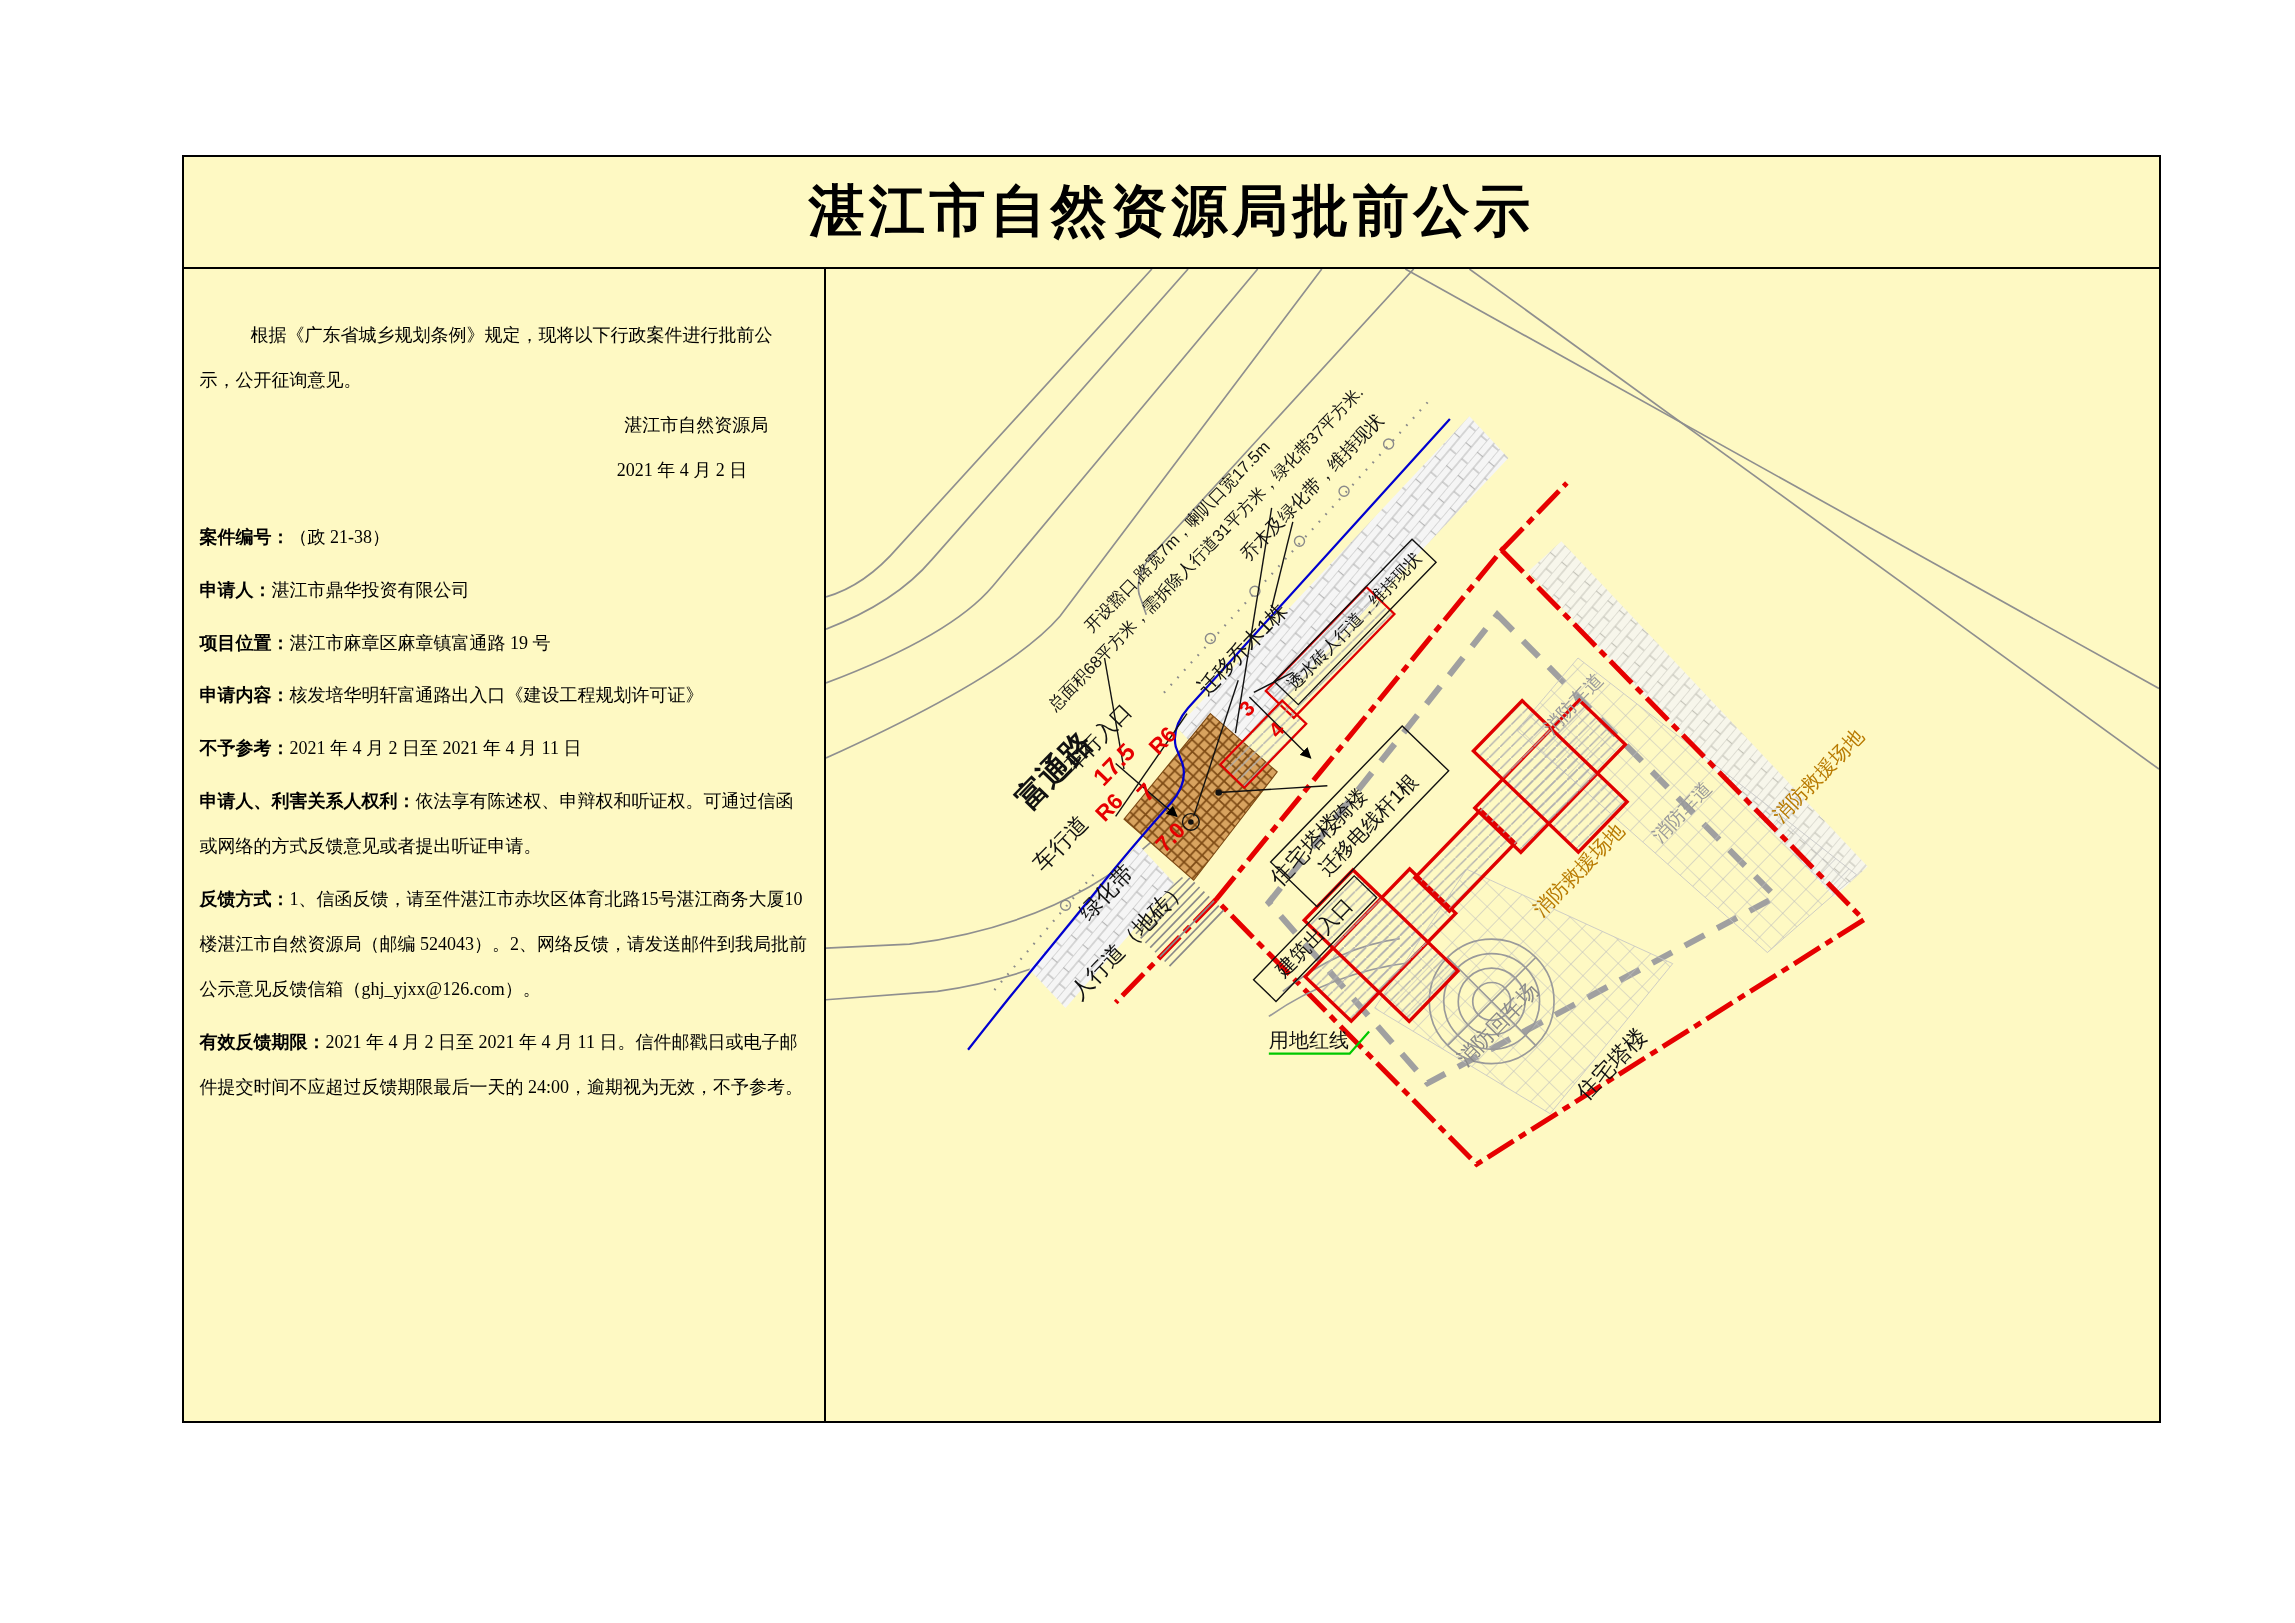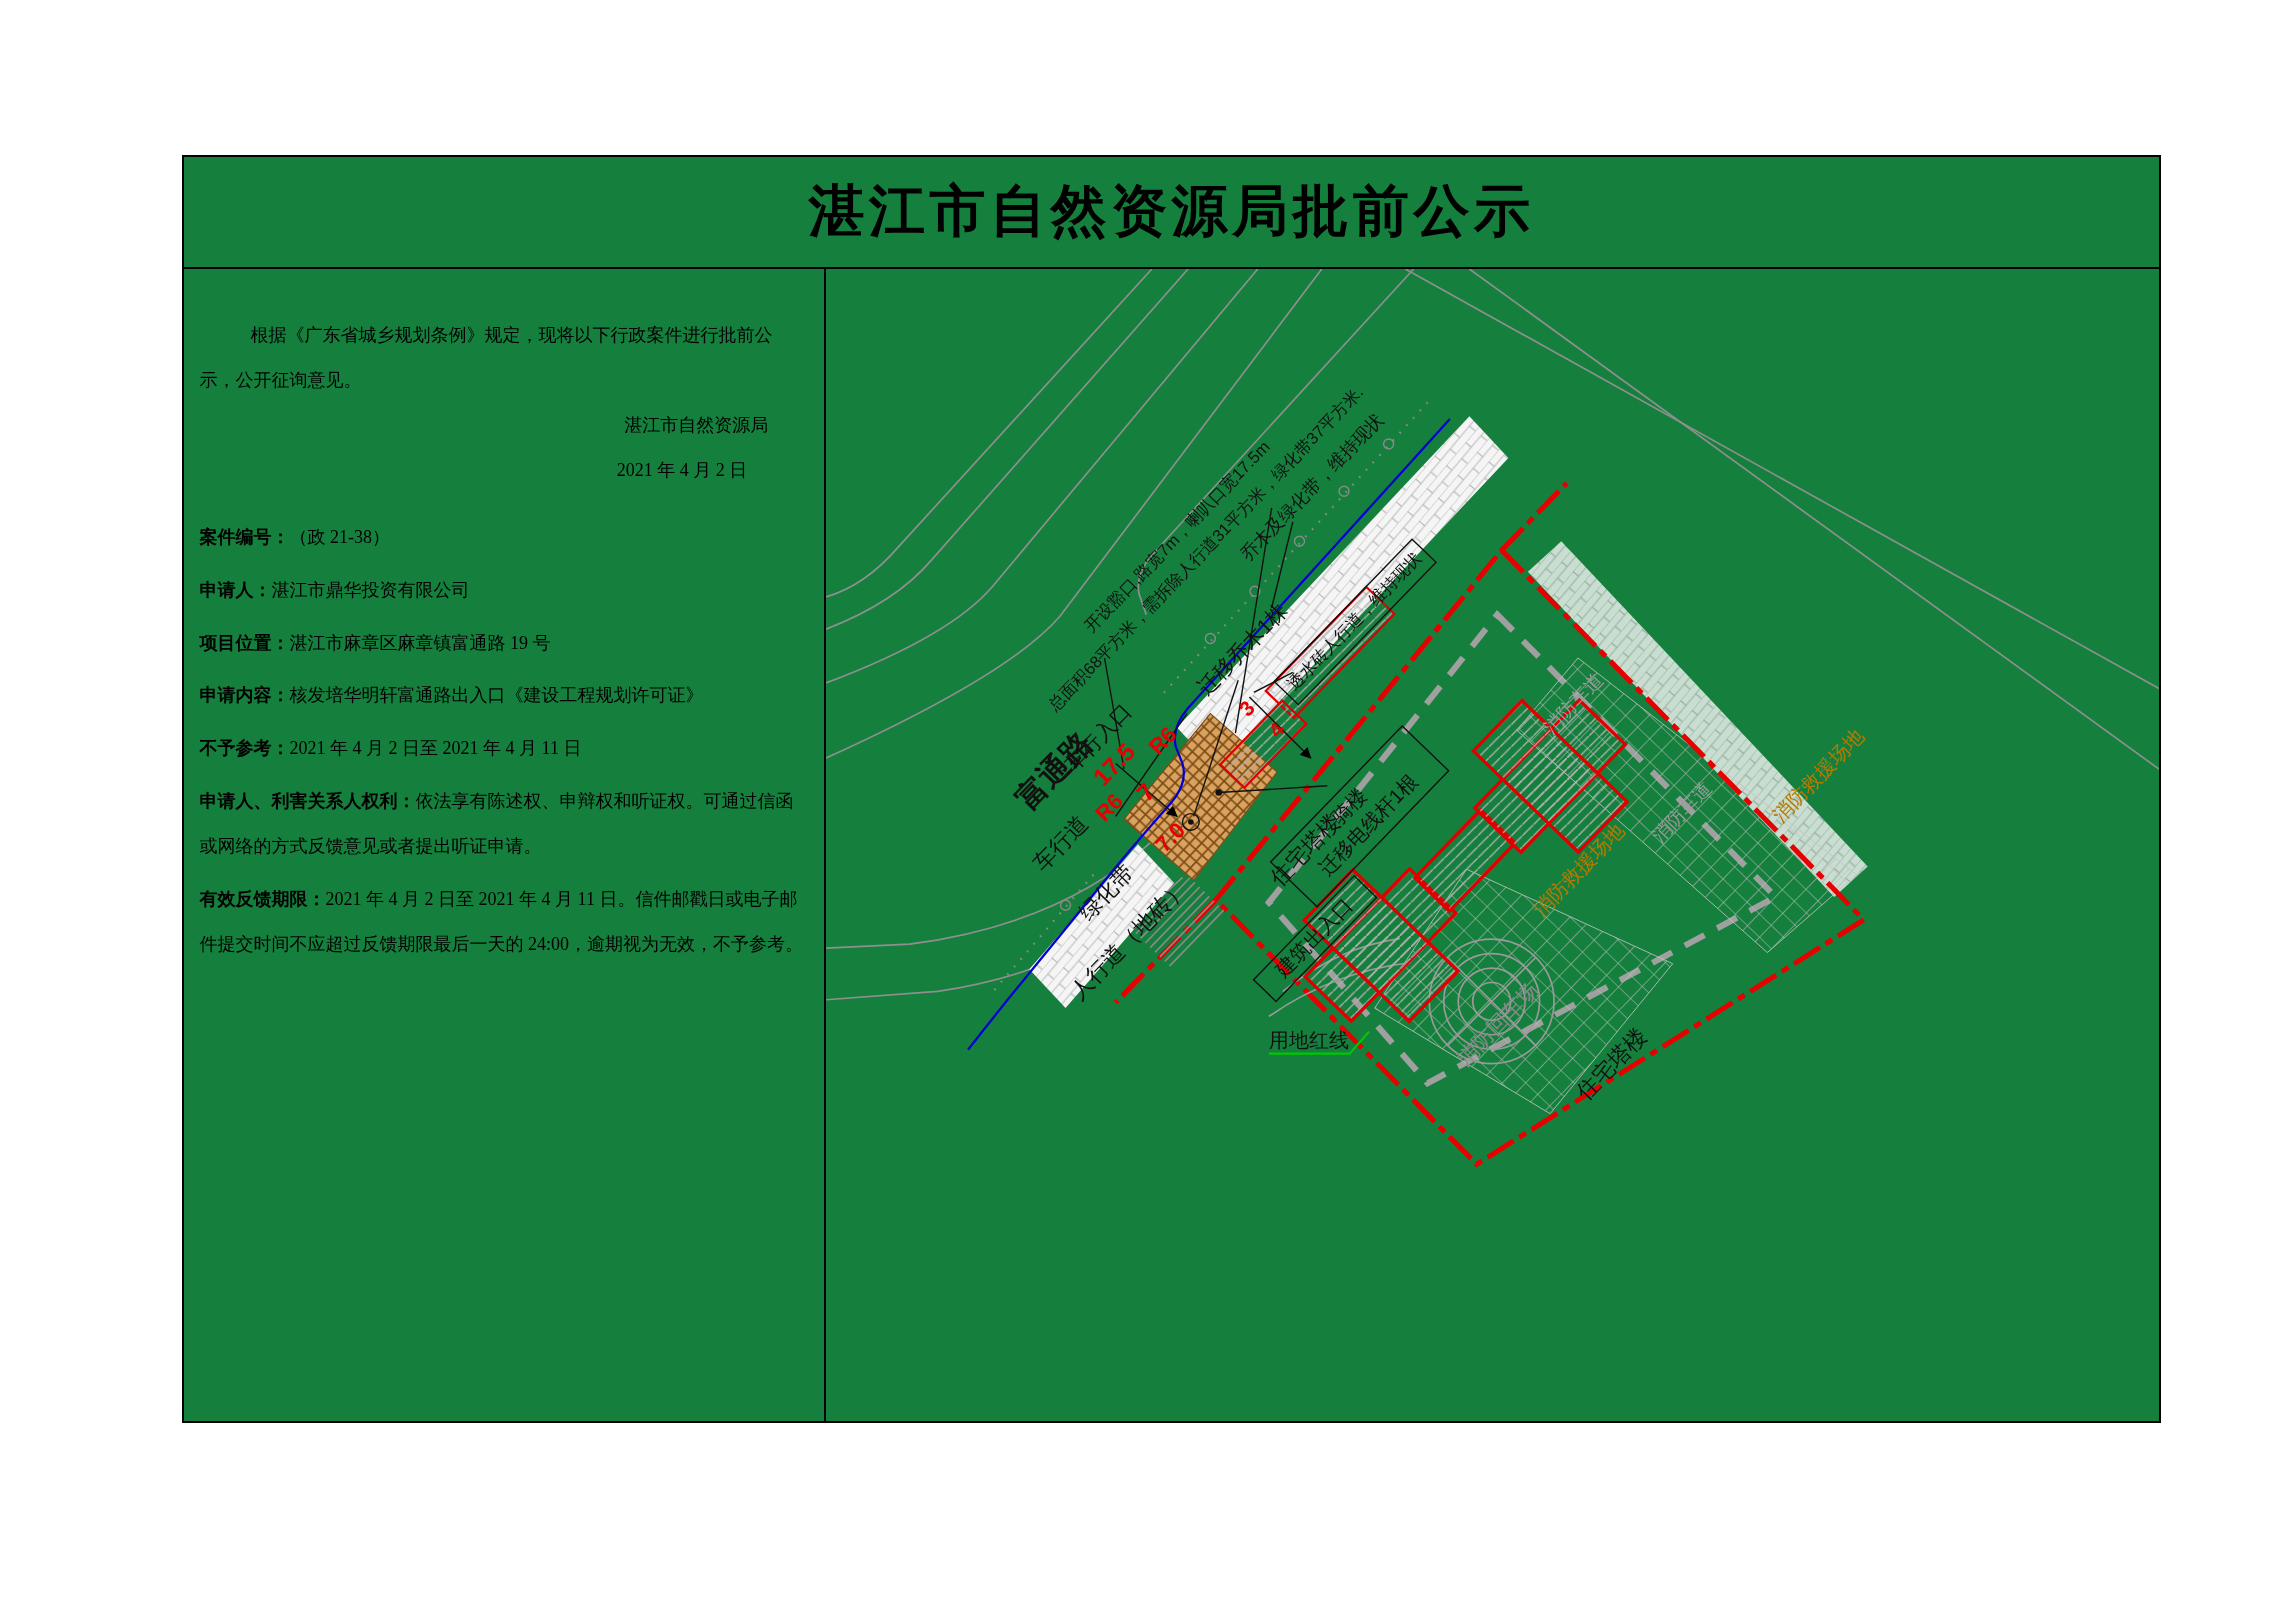--- a/index.html
+++ b/index.html
@@ -1,19 +1,19 @@
 <!DOCTYPE html>
 <html style="font-size:9px"><head>
 <meta charset="utf-8">
 <style>
   html,body{margin:0;padding:0;background:#fff;}
   .page{position:relative;width:2295px;height:1623px;background:#fff;overflow:hidden;
         font-family:"Liberation Serif","DejaVu Serif",serif;color:#000;}
   .sheet{position:absolute;left:182px;top:155px;width:1979px;height:1268px;
-         border:2.8px solid #000;box-sizing:border-box;background:#15803d;}
+         border:2.8px solid #000;box-sizing:border-box;background:#fef9c3;}
   .titlebar{position:absolute;left:0;top:0;right:0;height:112px;border-bottom:2.8px solid #000;
             box-sizing:border-box;display:flex;align-items:center;justify-content:center;}
   .titlebar h1{margin:0;font-size:56px;font-weight:700;letter-spacing:4.5px;}
   .bodyrow{position:absolute;left:0;top:112px;right:0;bottom:0;display:flex;}
   .textcol{width:642px;min-width:642px;border-right:2.8px solid #000;box-sizing:border-box;
            padding:44px 16.7px 0 15.6px;font-size:18px;line-height:45px;}
   .textcol p{margin:0 0 7.8px 0;}
   .textcol p.intro{text-indent:51px;margin-bottom:0;}
   .textcol p.sig{text-align:right;padding-right:39px;margin:0;}
   .textcol p.sigdate{text-align:right;padding-right:60px;margin:0 0 22px 0;}
@@ -38,20 +38,21 @@
         <p class="intro">根据《广东省城乡规划条例》规定，现将以下行政案件进行批前公示，公开征询意见。</p>
         <p class="sig">湛江市自然资源局</p>
         <p class="sigdate">2021 年 4 月 2 日</p>
 
         <p><b>案件编号：</b><span>（政 21-38）</span></p>
         <p><b>申请人：</b><span>湛江市鼎华投资有限公司</span></p>
         <p><b>项目位置：</b><span>湛江市麻章区麻章镇富通路 19 号</span></p>
         <p><b>申请内容：</b><span>核发培华明轩富通路出入口《建设工程规划许可证》</span></p>
         <p><b>不予参考：</b><span>2021 年 4 月 2 日至 2021 年 4 月 11 日</span></p>
         <p><b>申请人、利害关系人权利：</b><span>依法享有陈述权、申辩权和听证权。可通过信函或网络的方式反馈意见或者提出听证申请。</span></p>
+        <p><b>反馈方式：</b><span>1、信函反馈，请至件湛江市赤坎区体育北路15号湛江商务大厦10楼湛江市自然资源局（邮编 524043）。2、网络反馈，请发送邮件到我局批前公示意见反馈信箱（ghj_yjxx@126.com）。</span></p>
         <p><b>有效反馈期限：</b><span>2021 年 4 月 2 日至 2021 年 4 月 11 日。信件邮戳日或电子邮件提交时间不应超过反馈期限最后一天的 24:00，逾期视为无效，不予参考。</span></p>
       </div>
 
       <div class="plancol">
         <svg viewBox="0 0 2393 2073" preserveAspectRatio="none">
           <defs>
             <pattern id="hatch" width="20" height="20" patternUnits="userSpaceOnUse" patternTransform="rotate(46)">
               <path d="M0,20 L20,0" stroke="#b0b0b0" stroke-width="2.5"></path>
             </pattern>
             <pattern id="grid" width="30" height="30" patternUnits="userSpaceOnUse" patternTransform="rotate(44)">

